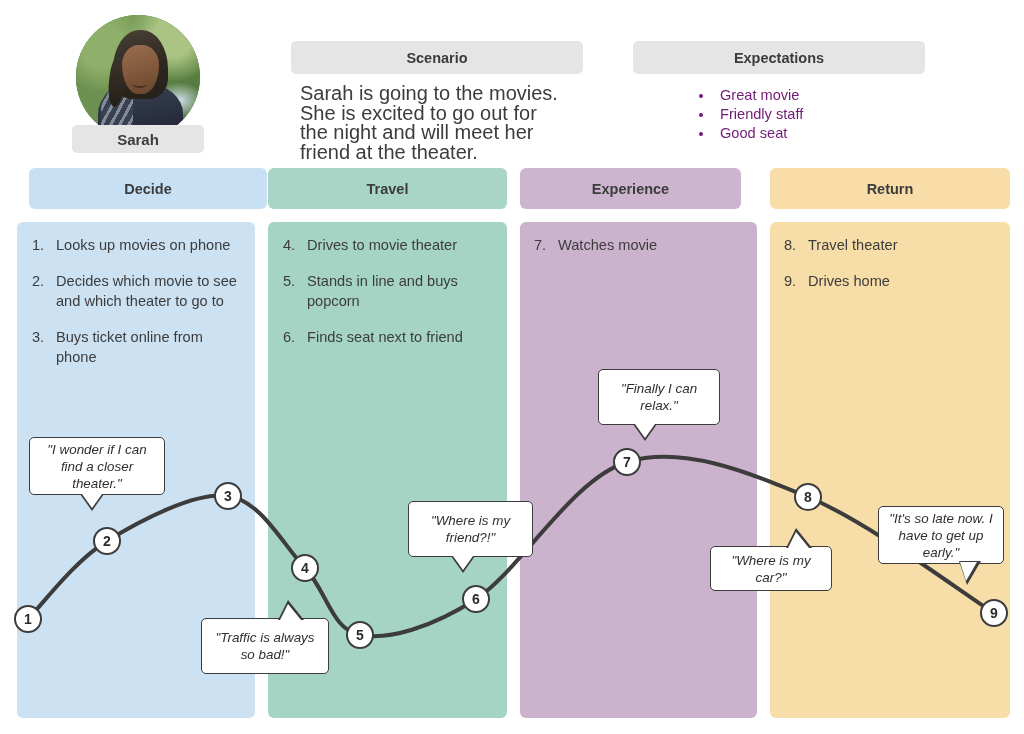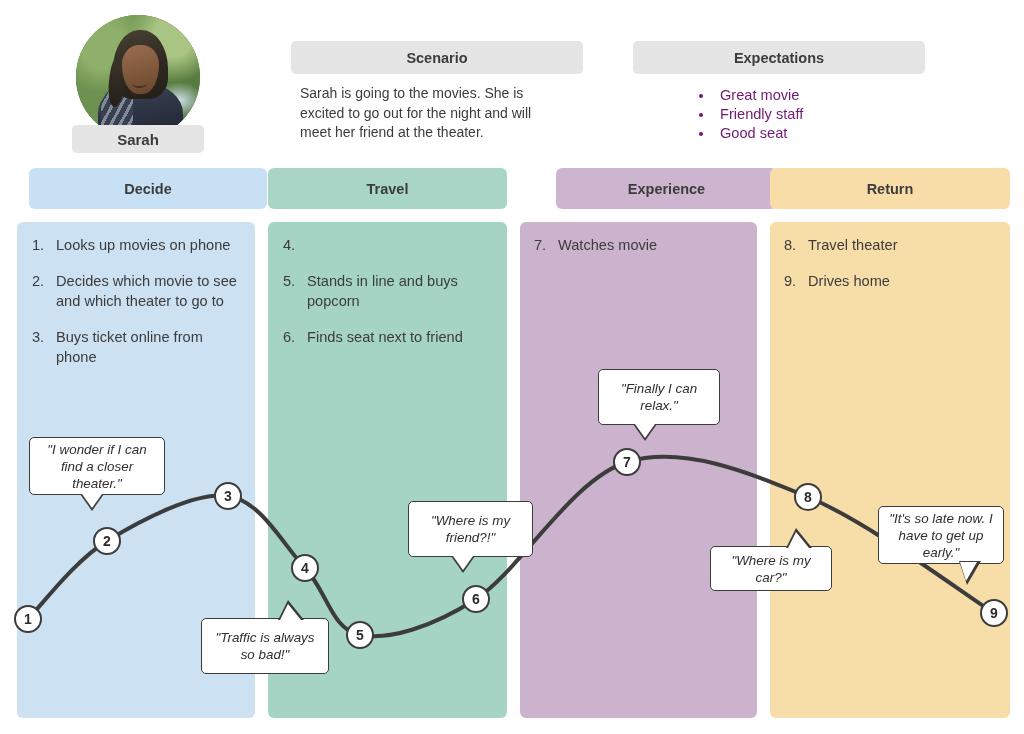--- a/index.html
+++ b/index.html
@@ -102,21 +102,21 @@
     background: #e5e5e5;
     border-radius: 5px;
     display: flex; align-items: center; justify-content: center;
     font-size: 14.5px; font-weight: bold; color: #3c3c3c;
   }
   #scenario-head { left: 291px; top: 41px; width: 292px; height: 33px; text-align: right; }
   #expectations-head { left: 633px; top: 41px; width: 292px; height: 33px; text-align: center; }
   #scenario-body {
     position: absolute;
     left: 300px; top: 84px; width: 262px;
-    font-size: 14px; line-height: 19.5px; color: #3c3c3c;
+    font-size: 20px; line-height: 19.5px; color: #3c3c3c;
   }
   #expectations-body {
     position: absolute;
     left: 700px; top: 86px; width: 240px;
     font-size: 14.6px; line-height: 19.2px; color: #701a75;
     margin: 0; padding: 0 0 0 14px;
     list-style: disc;
   }
   #expectations-body li { padding-left: 6px; }
 
@@ -247,40 +247,41 @@
     <li>Good seat</li>
   </ul>
 
   <div class="stage-body" id="stage-body-0" style="left: 17px; width: 238px; background: rgb(204, 225, 242);"></div>
   <div class="stage-body" id="stage-body-1" style="left: 268px; width: 239px; background: rgb(165, 212, 197);"></div>
   <div class="stage-body" id="stage-body-2" style="left: 520px; width: 237px; background: rgb(203, 179, 205);"></div>
   <div class="stage-body" id="stage-body-3" style="left: 770px; width: 240px; background: rgb(247, 221, 168);"></div>
 
   <div class="stage-head" id="stage-head-0" style="left: 29px; width: 238px; background: rgb(199, 224, 244);">Decide</div>
   <div class="stage-head" id="stage-head-1" style="left: 268px; width: 239px; background: rgb(168, 213, 198); border-radius: 6px;">Travel</div>
-  <div class="stage-head" id="stage-head-2" style="left: 520px; width: 221px; background: rgb(205, 181, 207); margin-left: 36px;">Experience</div>
+  <div class="stage-head" id="stage-head-2" style="left: 520px; width: 221px; background: rgb(205, 181, 207);">Experience</div>
   <div class="stage-head" id="stage-head-3" style="left: 770px; width: 240px; background: rgb(248, 221, 169);">Return</div>
 
   <div class="stage-tasks" id="stage-tasks-0" style="left: 32px; width: 215px;">
       <div class="task-item">
         <span class="task-num">1.</span>
         <span class="task-text">Looks up movies on phone</span>
       </div>
       <div class="task-item">
         <span class="task-num">2.</span>
         <span class="task-text">Decides which movie to see and which theater to go to</span>
       </div>
       <div class="task-item">
         <span class="task-num">3.</span>
         <span class="task-text">Buys ticket online from phone</span>
       </div>
     </div>
   <div class="stage-tasks" id="stage-tasks-1" style="left: 283px; width: 212px;">
       <div class="task-item">
         <span class="task-num">4.</span>
+        <span class="task-text">Drives to movie theater</span>
       </div>
       <div class="task-item">
         <span class="task-num">5.</span>
         <span class="task-text">Stands in line and buys popcorn</span>
       </div>
       <div class="task-item">
         <span class="task-num">6.</span>
         <span class="task-text">Finds seat next to friend</span>
       </div>
     </div>

